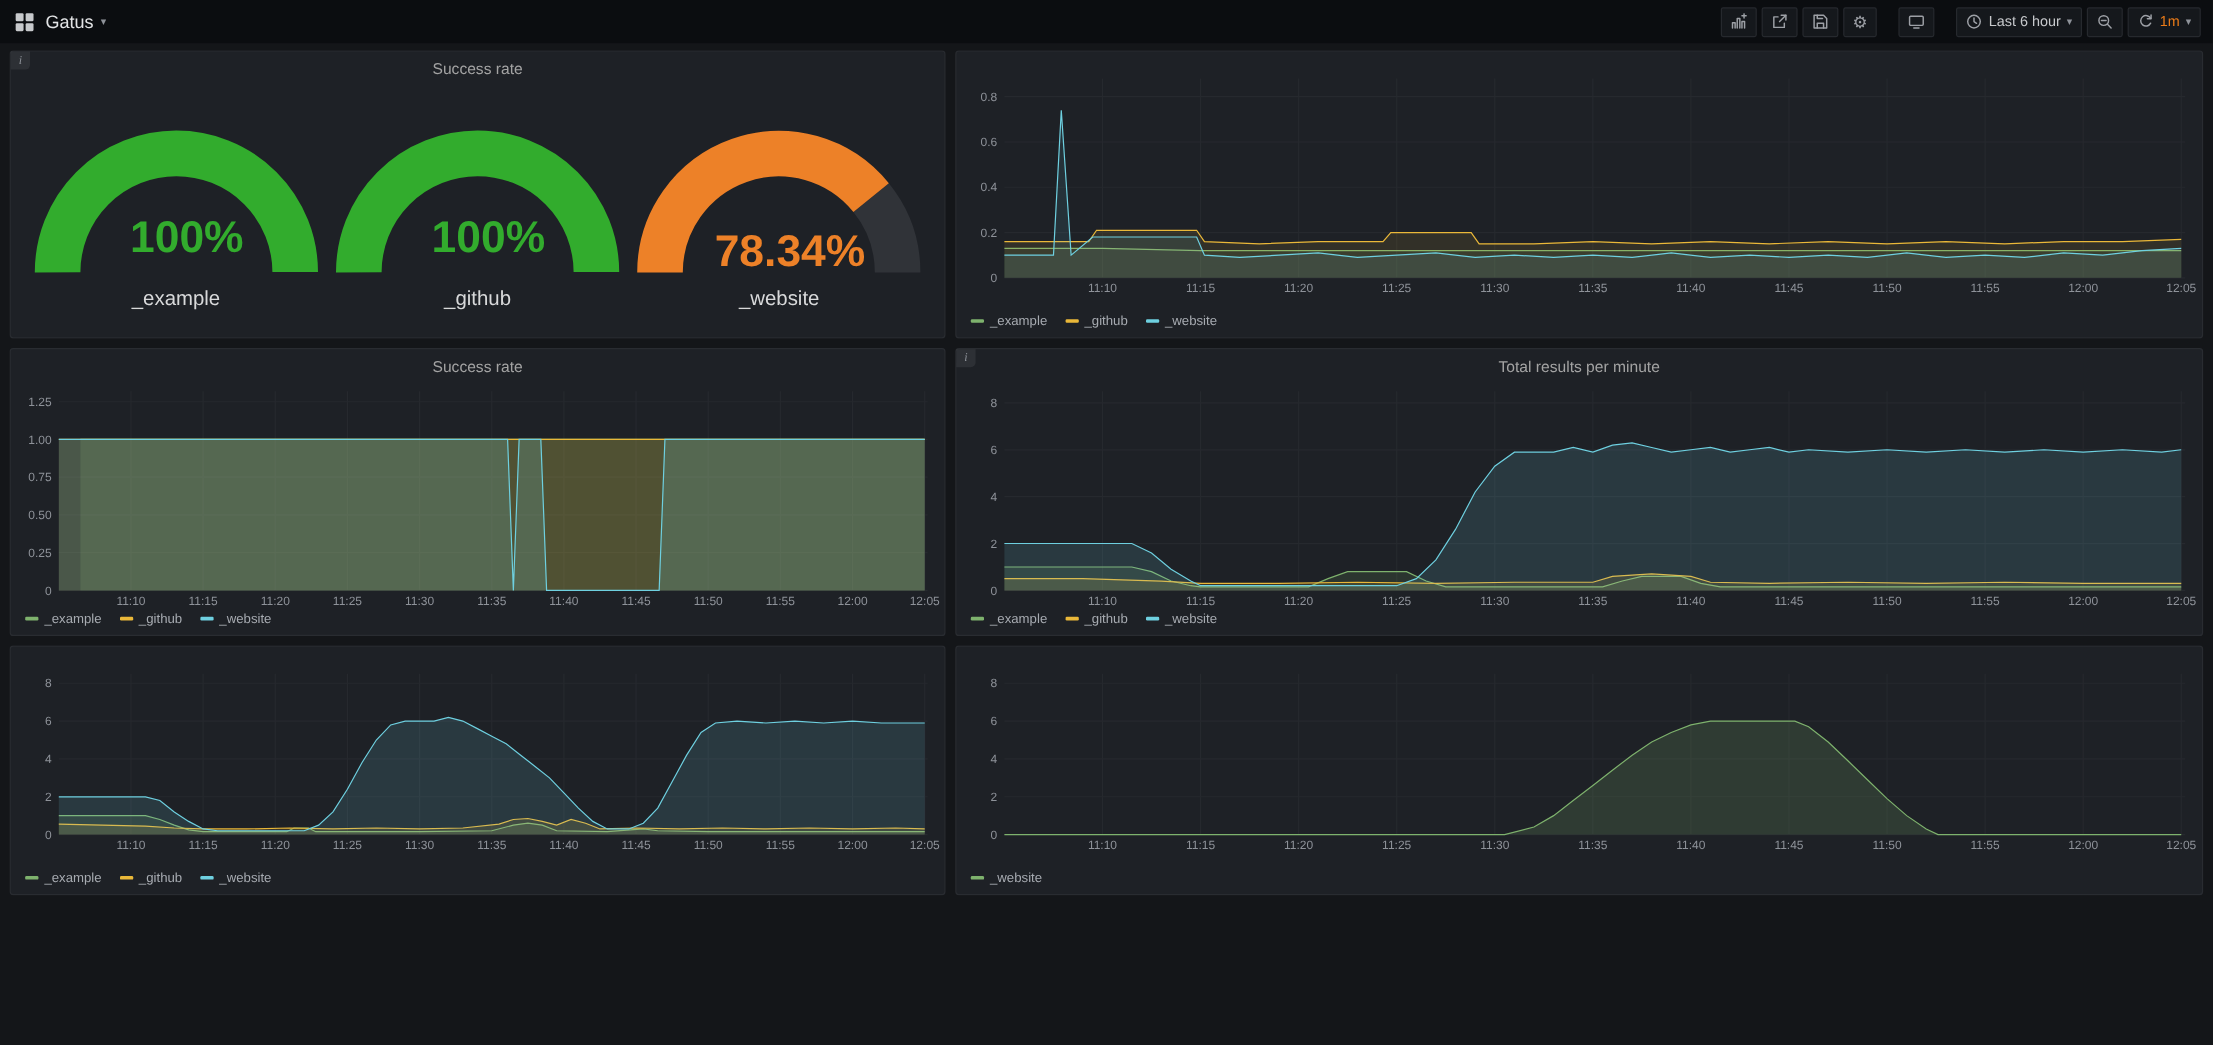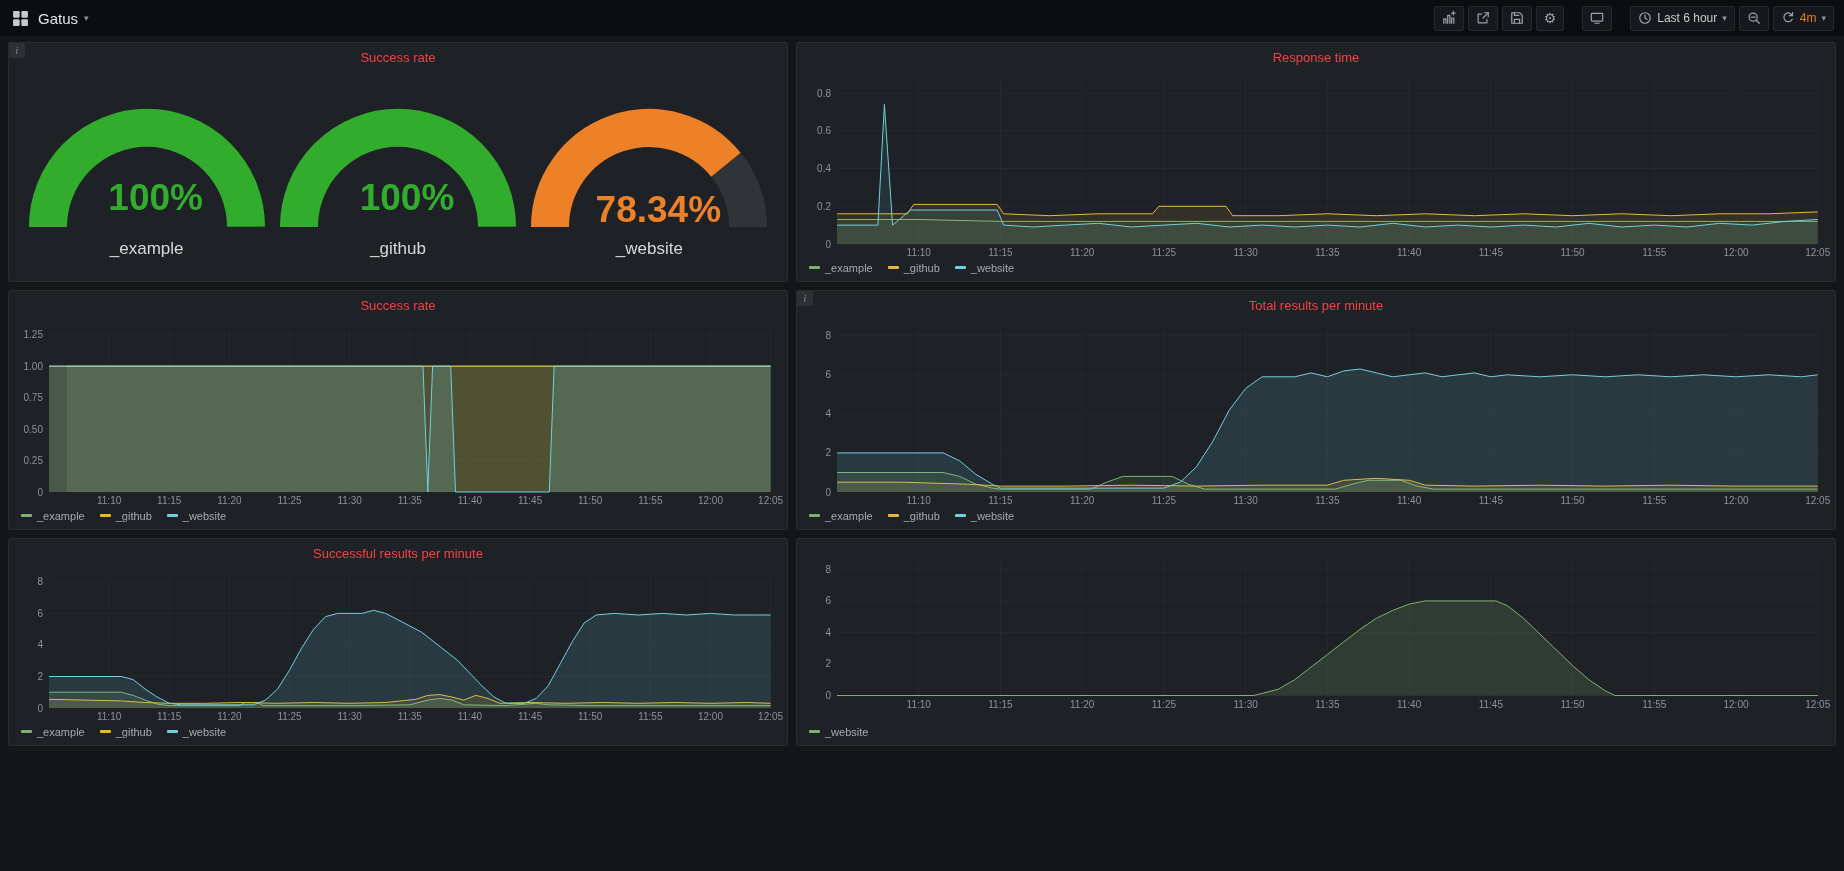--- a/index.html
+++ b/index.html
@@ -38,21 +38,21 @@
     display:grid;
     grid-template-columns:780px 1040px;
     grid-template-rows:240px 240px 208px;
     gap:8px;
   }
   .panel {
     background:#1e2126; border:1px solid rgba(255,255,255,0.05); border-radius:3px;
     position:relative; display:flex; flex-direction:column; min-width:0; min-height:0;
   }
   .panel-title {
-    font-size:13px; font-weight:500; color:#ef4444;
+    font-size:13px; font-weight:500; color:#a3a3a3;
     text-align:center; padding:7px 4px 3px; cursor:pointer; flex:0 0 auto;
   }
   .panel-info {
     position:absolute; top:0; left:0; z-index:2;
     width:16px; height:15px;
     display:flex; align-items:center; justify-content:center;
     background:rgba(255,255,255,0.07); border-bottom-right-radius:4px;
     color:#8e9299; font-size:10px; font-style:italic;
     font-family:"Liberation Serif","DejaVu Serif",serif; cursor:pointer;
   }
@@ -142,21 +142,21 @@
           <circle cx="7" cy="7" r="4.6"></circle>
           <path d="M10.6 10.6 L14 14"></path>
           <path d="M4.8 7 H9.2"></path>
         </svg>
     </button>
     <button class="nav-btn">
       <svg viewBox="0 0 16 16">
           <path d="M12.8 9.5 A5 5 0 1 1 12.8 5"></path>
           <path d="M13.2 1.8 V5.3 H9.7"></path>
         </svg>
-      <span class="refresh-text">4m</span>
+      <span class="refresh-text">1m</span>
       <span class="caret">▾</span>
     </button>
   </div>
 </header>
 
 <main class="dashboard">
 
   <section class="panel">
     <div class="panel-info">i</div>
     <h2 class="panel-title">Success rate</h2>
@@ -180,21 +180,20 @@
             <path d="M 195.95 77.71 A 99 99 0 0 1 218.00 140.00" stroke="#303338" stroke-width="38" fill="none"></path>
             <path d="M 20.00 140.00 A 99 99 0 0 1 195.95 77.71" stroke="#ED8128" stroke-width="38" fill="none"></path>
           </svg>
         <div class="gauge-value" style="color: rgb(237, 129, 40); margin-top: 12px;">78.34%</div>
         <div class="gauge-label">_website</div>
       </div>
     </div>
   </section>
 
   <section class="panel">
-    <h2 class="panel-title">Response time</h2>
     <div class="chart-wrap">
       <svg class="chart" viewBox="0 0 1024 187">
           <line x1="115.72757475083057" y1="6" x2="115.72757475083057" y2="172" stroke="#26292e" stroke-width="1"></line>
           <text x="115.72757475083057" y="184" text-anchor="middle" fill="#8e9299" font-size="10px">11:10</text>
           <line x1="197.45514950166114" y1="6" x2="197.45514950166114" y2="172" stroke="#26292e" stroke-width="1"></line>
           <text x="197.45514950166114" y="184" text-anchor="middle" fill="#8e9299" font-size="10px">11:15</text>
           <line x1="279.18272425249165" y1="6" x2="279.18272425249165" y2="172" stroke="#26292e" stroke-width="1"></line>
           <text x="279.18272425249165" y="184" text-anchor="middle" fill="#8e9299" font-size="10px">11:20</text>
           <line x1="360.9102990033223" y1="6" x2="360.9102990033223" y2="172" stroke="#26292e" stroke-width="1"></line>
           <text x="360.9102990033223" y="184" text-anchor="middle" fill="#8e9299" font-size="10px">11:25</text>
@@ -369,21 +368,20 @@
           <span>_github</span>
         </span>
         <span class="legend-item">
           <span class="legend-swatch" style="background: rgb(110, 208, 224);"></span>
           <span>_website</span>
         </span>
       </div>
   </section>
 
   <section class="panel">
-    <h2 class="panel-title">Successful results per minute</h2>
     <div class="chart-wrap">
       <svg class="chart" viewBox="0 0 764 155">
           <line x1="94.1328903654485" y1="6" x2="94.1328903654485" y2="140" stroke="#26292e" stroke-width="1"></line>
           <text x="94.1328903654485" y="152" text-anchor="middle" fill="#8e9299" font-size="10px">11:10</text>
           <line x1="154.265780730897" y1="6" x2="154.265780730897" y2="140" stroke="#26292e" stroke-width="1"></line>
           <text x="154.265780730897" y="152" text-anchor="middle" fill="#8e9299" font-size="10px">11:15</text>
           <line x1="214.3986710963455" y1="6" x2="214.3986710963455" y2="140" stroke="#26292e" stroke-width="1"></line>
           <text x="214.3986710963455" y="152" text-anchor="middle" fill="#8e9299" font-size="10px">11:20</text>
           <line x1="274.531561461794" y1="6" x2="274.531561461794" y2="140" stroke="#26292e" stroke-width="1"></line>
           <text x="274.531561461794" y="152" text-anchor="middle" fill="#8e9299" font-size="10px">11:25</text>

